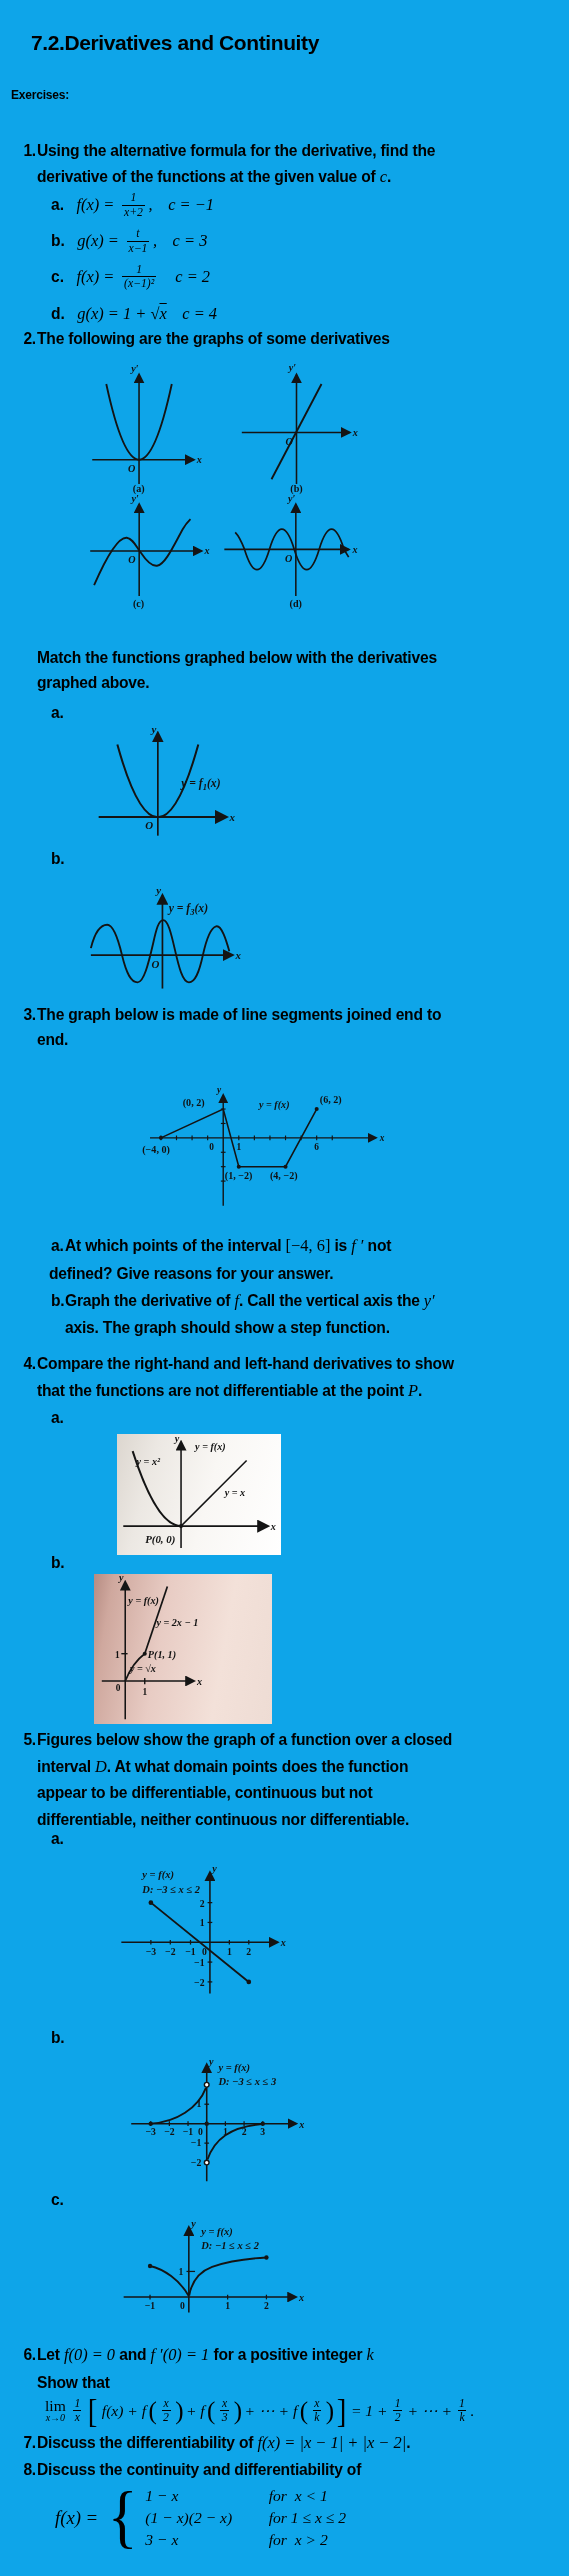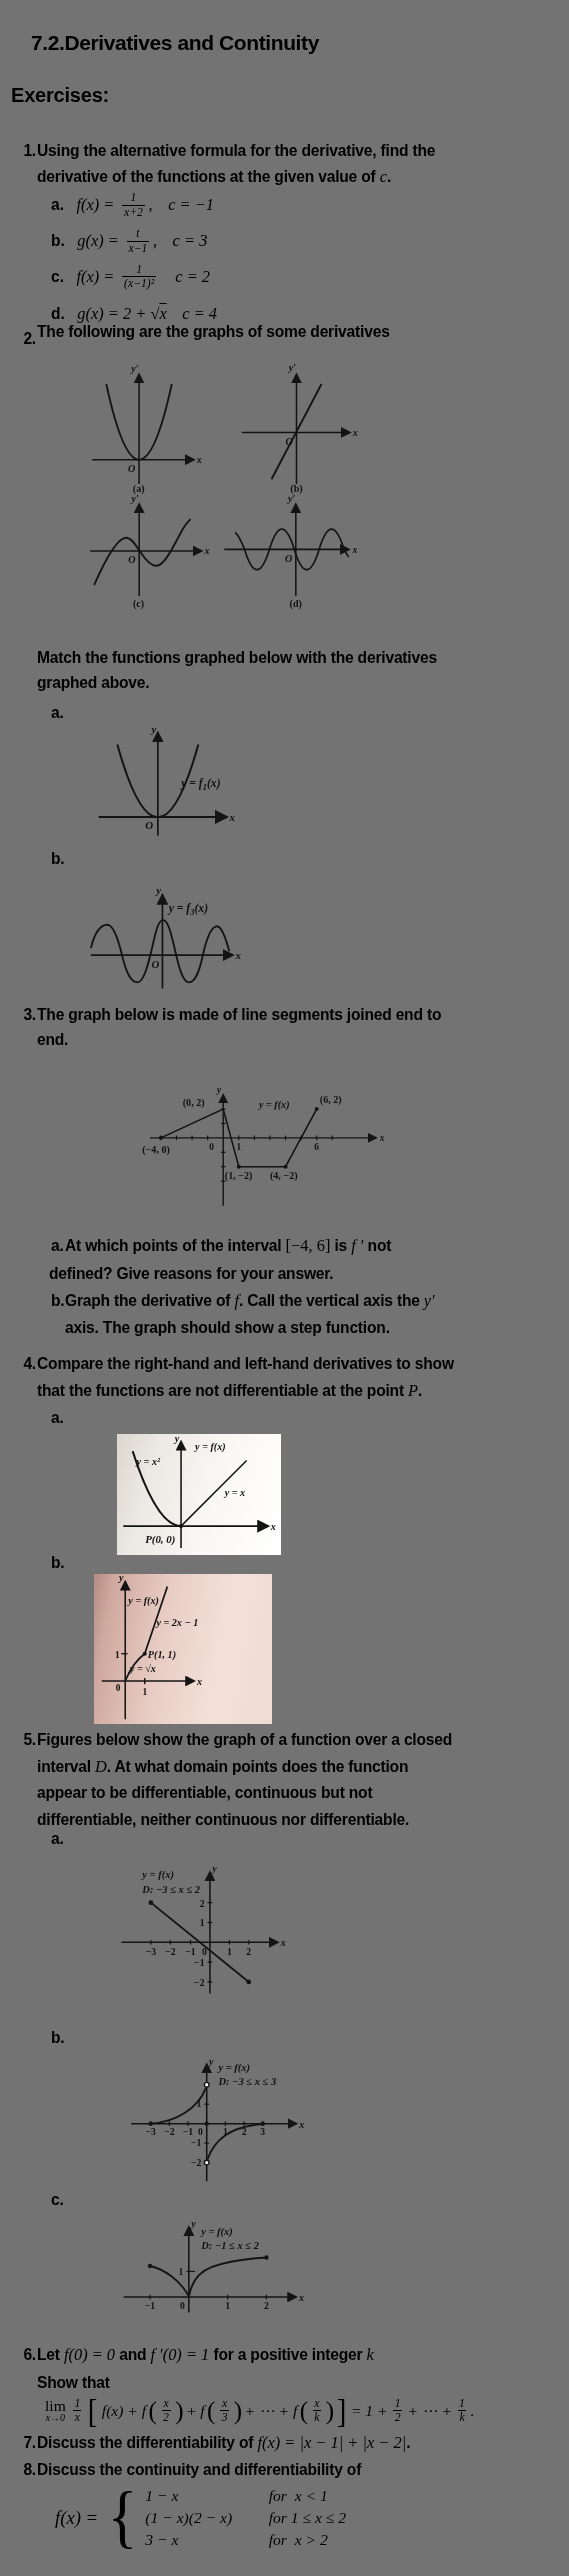--- a/index.html
+++ b/index.html
@@ -1,20 +1,20 @@
 <!DOCTYPE html>
 <html style="font-size:12.5px"><head>
 <meta charset="utf-8">
 <style>
   html,body{margin:0;padding:0;background:#fff;}
-  .page{position:relative;width:570px;height:2576px;background:#737373;color:#000;
+  .page{position:relative;width:570px;height:2576px;background:#0ea5e9;color:#000;
         font-family:"Liberation Sans",sans-serif;overflow:hidden;}
   .tl{position:absolute;white-space:nowrap;font-size:15.6px;font-weight:700;line-height:19.5px;letter-spacing:-0.2px;}
   .title{font-size:21px;letter-spacing:-0.4px;}
-  .ex{font-size:20px;}
+  .ex{font-size:12px;}
   .mi{font-family:"Liberation Serif",serif;font-style:italic;font-weight:400;font-size:16.4px;letter-spacing:0;}
   .ms{font-family:"Liberation Serif",serif;font-style:normal;font-weight:400;font-size:16.4px;letter-spacing:0;}
   .mrow{position:absolute;display:flex;align-items:center;white-space:pre;
         font-family:"Liberation Serif",serif;font-style:italic;font-weight:400;font-size:16.4px;}
   .mrow .lbl{font-family:"Liberation Sans",sans-serif;font-style:normal;font-weight:700;font-size:15.6px;margin-right:12.5px;}
   .frac{display:inline-flex;flex-direction:column;align-items:center;font-size:11.7px;line-height:1.15;margin:0 3.9px;}
   .frac .d{border-top:1.1px solid #000;padding:0 1.6px;}
   .frac .n{padding:0 1.6px;}
   .tail{margin-left:15.6px;}
   .sq{text-decoration:overline;}
@@ -50,25 +50,25 @@
   <div class="mrow" style="left:51px;top:188px;height:34px">
     <span class="lbl">a.</span><span>f(x) = </span><span class="frac"><span class="n">1</span><span class="d">x+2</span></span><span>,</span><span class="tail">c = −1</span>
   </div>
   <div class="mrow" style="left:51px;top:224px;height:34px">
     <span class="lbl">b.</span><span>g(x) = </span><span class="frac"><span class="n">t</span><span class="d">x−1</span></span><span>,</span><span class="tail">c = 3</span>
   </div>
   <div class="mrow" style="left:51px;top:258px;height:37px">
     <span class="lbl">c.</span><span>f(x) = </span><span class="frac"><span class="n">1</span><span class="d">(x−1)²</span></span><span class="tail">c = 2</span>
   </div>
   <div class="mrow" style="left:51px;top:300px;height:28px">
-    <span class="lbl">d.</span><span>g(x) = 2 + </span><span>√</span><span class="sq">x</span><span class="tail">c = 4</span>
+    <span class="lbl">d.</span><span>g(x) = 1 + </span><span>√</span><span class="sq">x</span><span class="tail">c = 4</span>
   </div>
 
   <div class="tl" style="left:23.4px;top:329px">2.</div>
-  <div class="tl" style="left:37px;top:322px">The following are the graphs of some derivatives</div>
+  <div class="tl" style="left:37px;top:329px">The following are the graphs of some derivatives</div>
 
   <div class="g" style="left:86px;top:362px">
     <svg width="117" height="133" viewBox="0 0 150 170">
       <defs>
         <marker id="arw" viewBox="0 0 10 10" refX="8" refY="5" markerWidth="7" markerHeight="7" orient="auto-start-reverse">
           <path d="M0,0 L10,5 L0,10 z" fill="#141414"></path>
         </marker>
       </defs>
       <line x1="68" y1="156" x2="68" y2="16" stroke="#141414" stroke-width="2" marker-end="url(#arw)"></line>
       <line x1="8" y1="125" x2="138" y2="125" stroke="#141414" stroke-width="2" marker-end="url(#arw)"></line>

